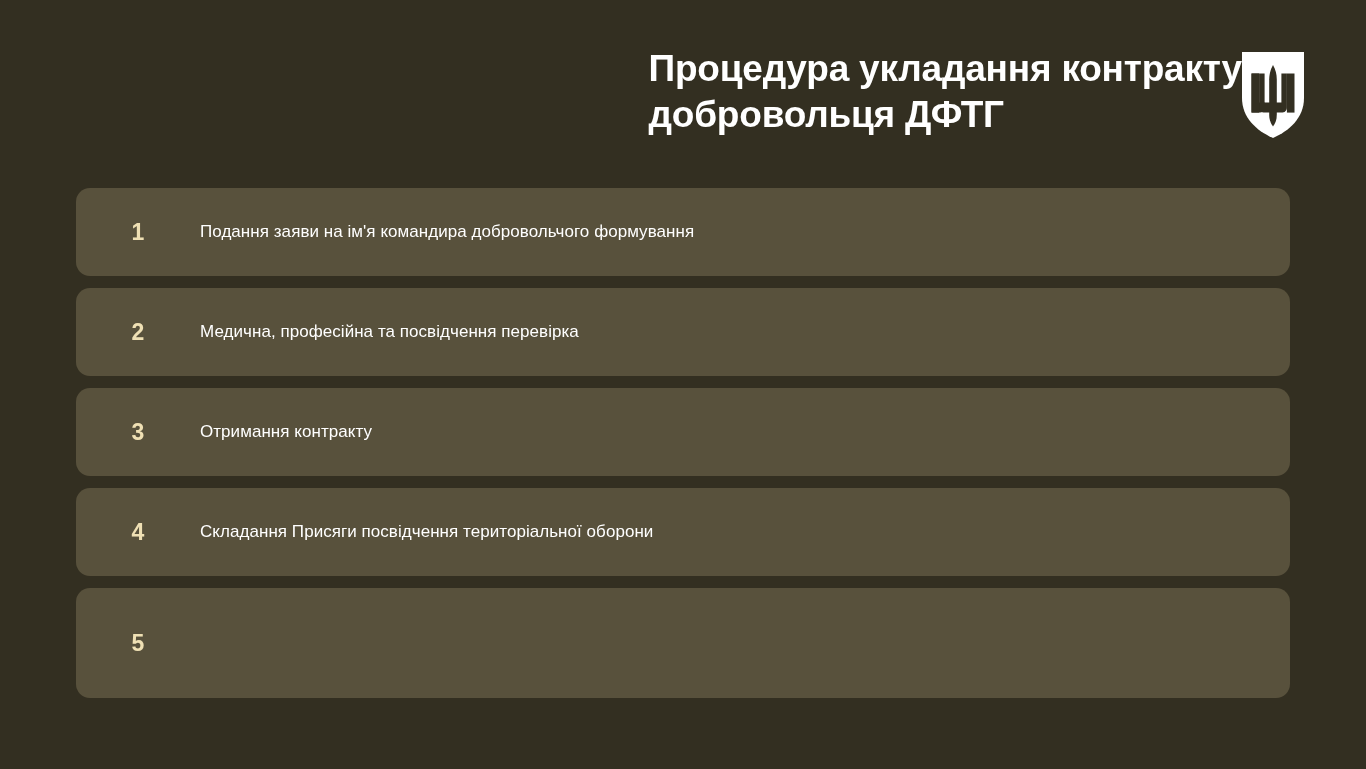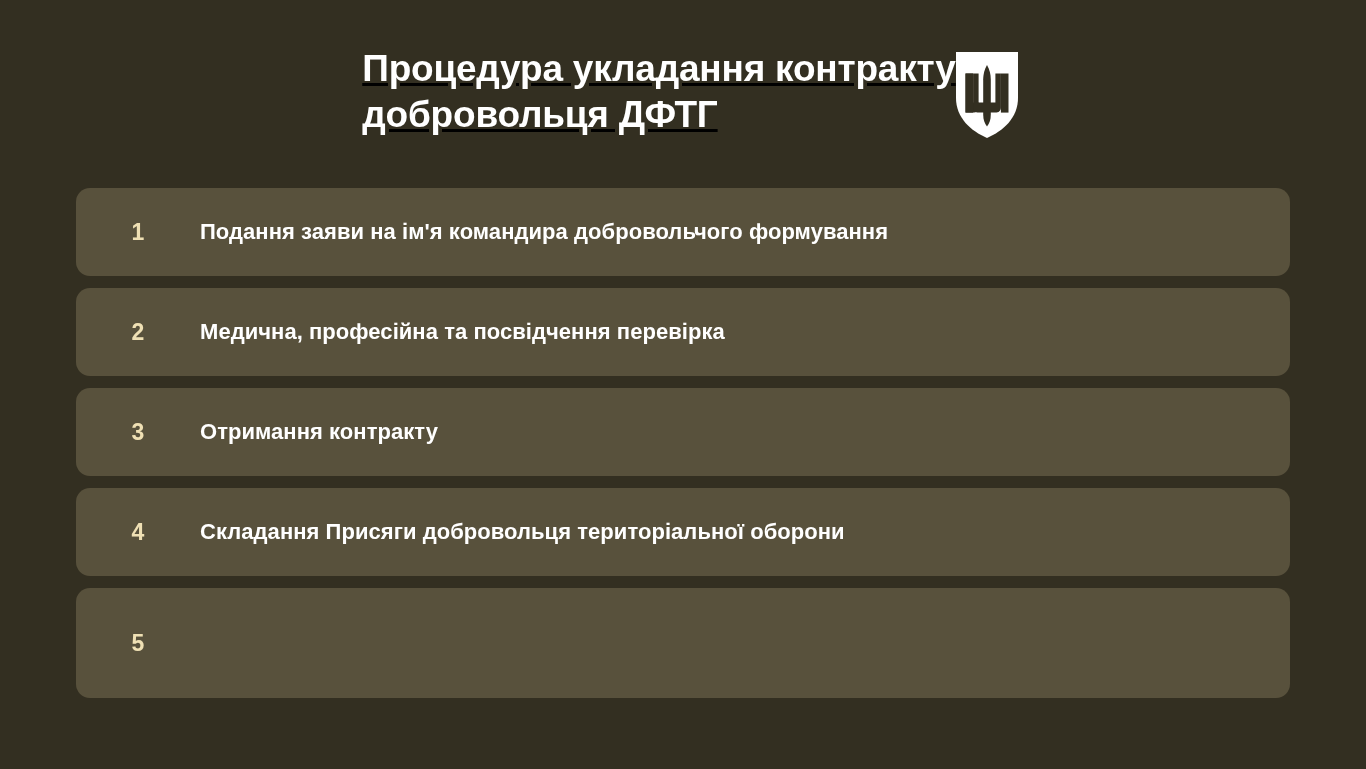--- a/index.html
+++ b/index.html
@@ -25,22 +25,21 @@
   }
 
   
   .header {
     position: absolute;
     top: 46px;
     left: 76px;
     right: 60px;
     display: flex;
     align-items: flex-start;
-    justify-content: center;
-    text-decoration: underline;
+    justify-content: flex-end;
   }
 
   .title {
     margin: 0;
     color: #FFFFFF;
     font-size: 37px;
     font-weight: bold;
     line-height: 1.24;
     letter-spacing: -0.2px;
     max-width: 880px;
@@ -92,22 +91,22 @@
     color: #EFE0B4;
     font-size: 23px;
     font-weight: bold;
     line-height: 1;
     user-select: none;
   }
 
   .step-text {
     flex: 1 1 auto;
     color: #FFFFFF;
-    font-size: 22px;
-    font-weight: bold;
+    font-size: 17px;
+    font-weight: normal;
     line-height: 1.42;
     letter-spacing: 0.05px;
     white-space: pre-line;
   }
 </style>
 </head>
 <body>
 
 <div class="slide">
 
@@ -159,21 +158,21 @@
       <div class="step-text">Медична, професійна та посвідчення перевірка</div>
     </div>
 
     <div class="step-card">
       <div class="step-number">3</div>
       <div class="step-text">Отримання контракту</div>
     </div>
 
     <div class="step-card">
       <div class="step-number">4</div>
-      <div class="step-text">Складання Присяги добровольця територіальної оборони</div>
+      <div class="step-text">Складання Присяги посвідчення територіальної оборони</div>
     </div>
 
     <div class="step-card tall">
       <div class="step-number">5</div>
     </div>
 
   </div>
 </div>
 
 </body></html>

